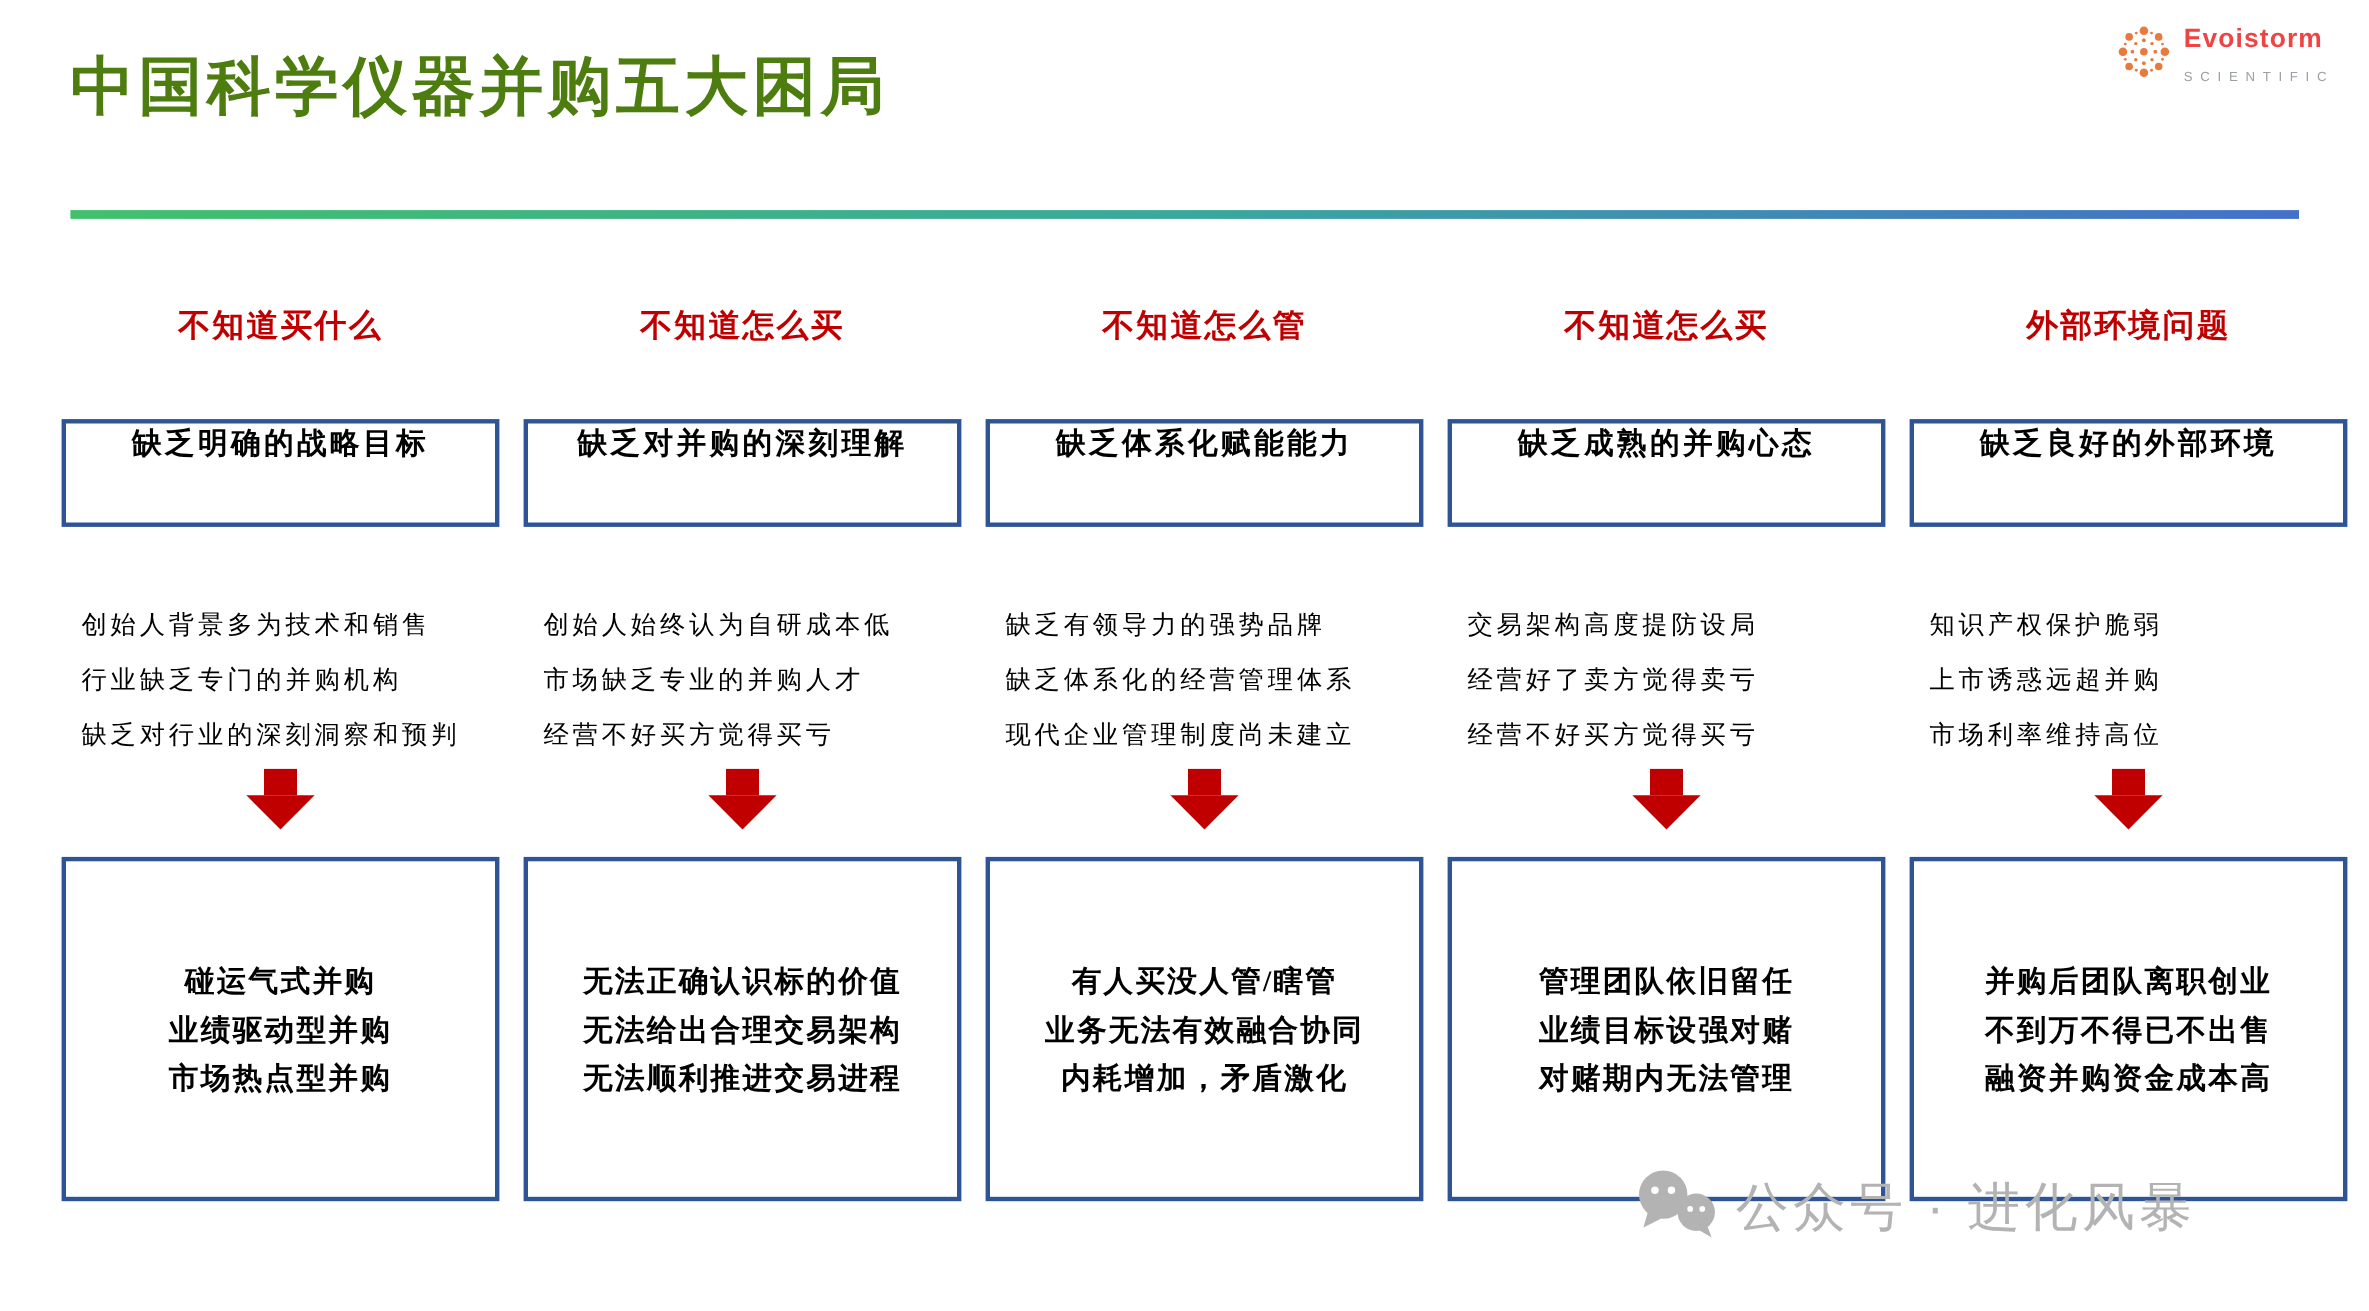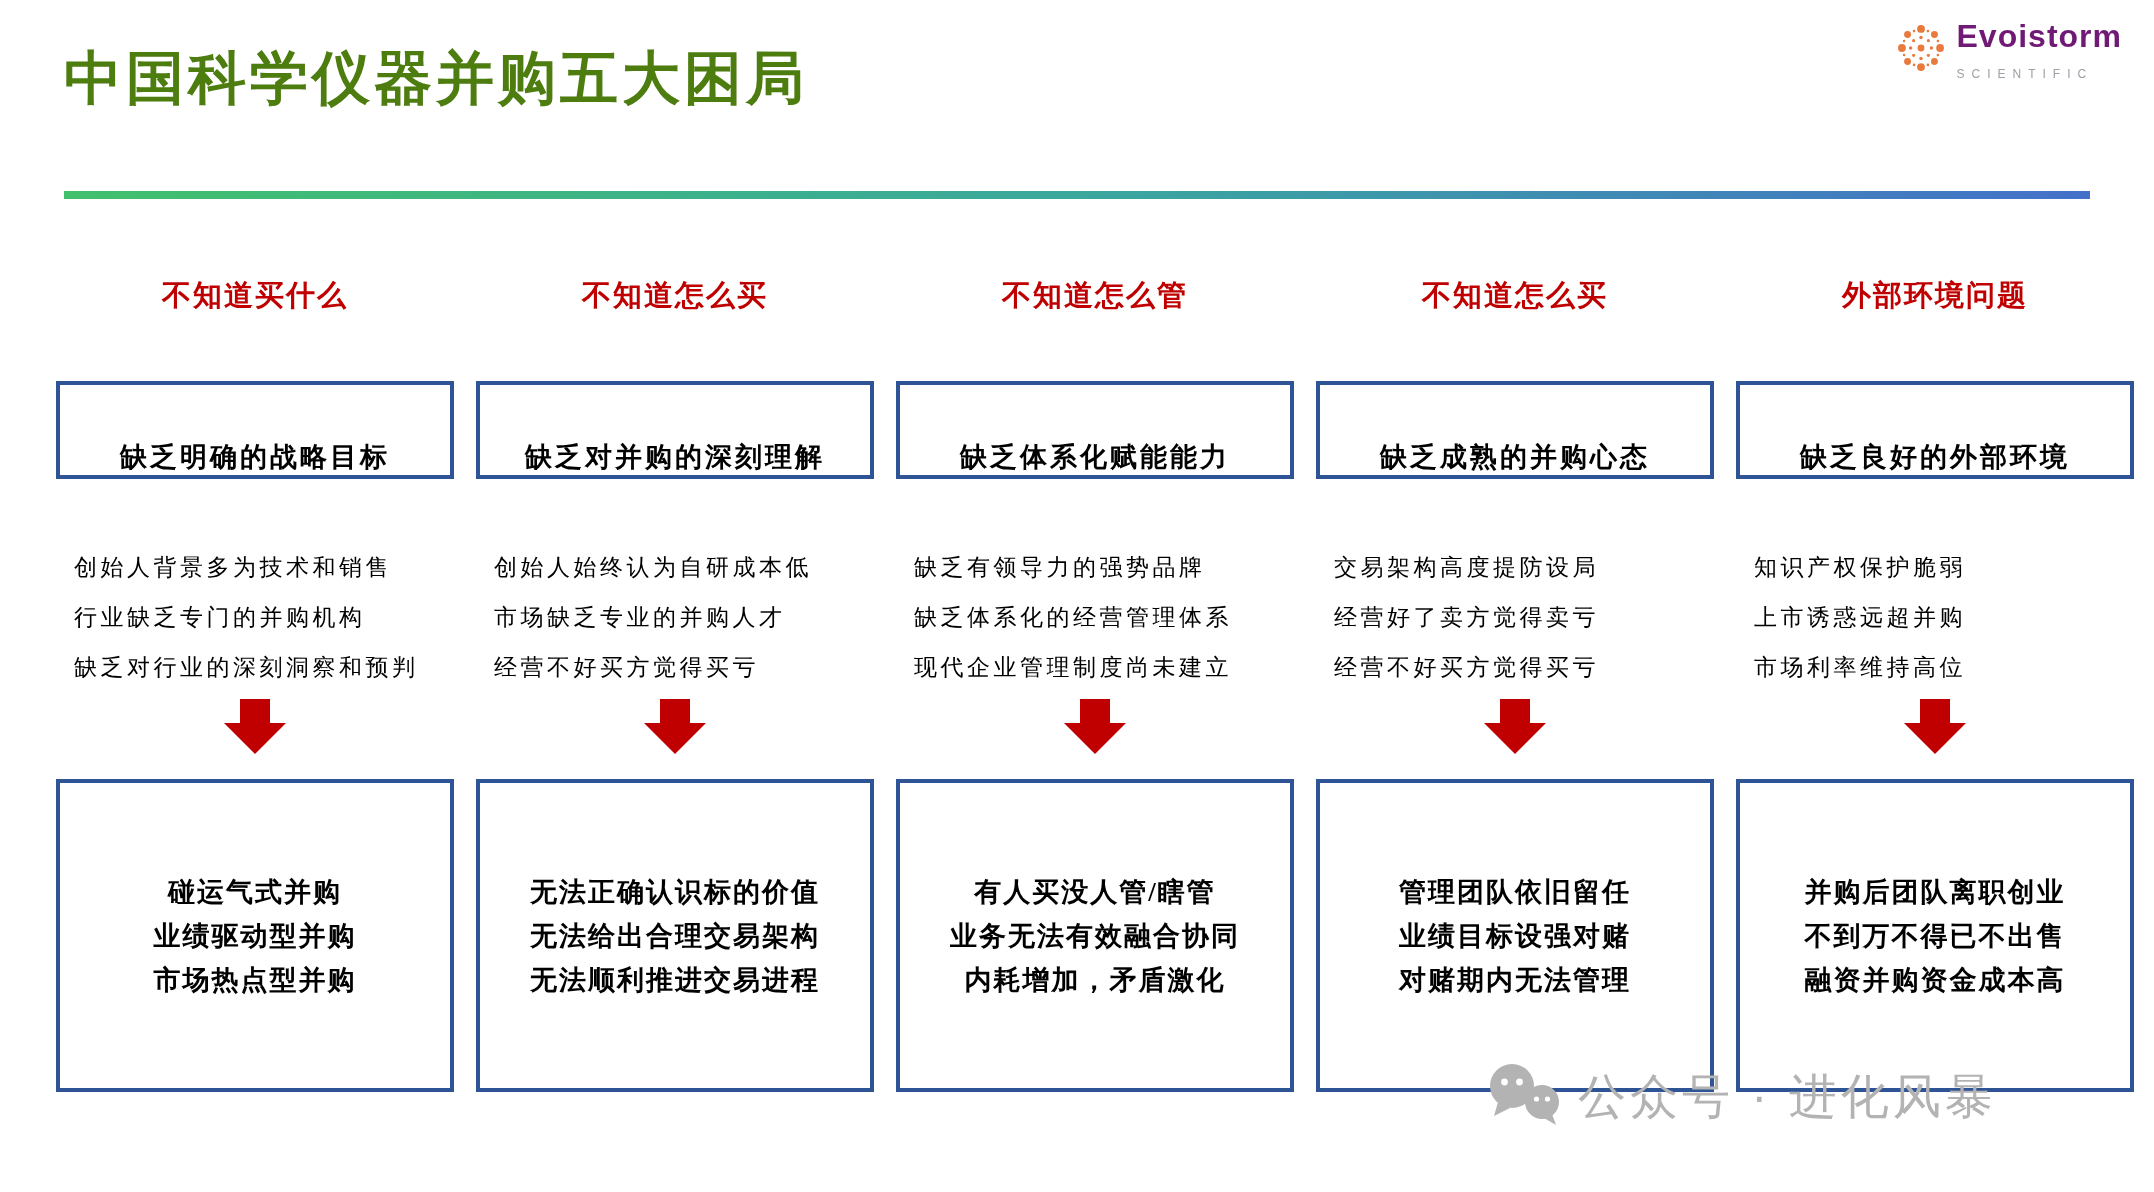--- a/index.html
+++ b/index.html
@@ -24,21 +24,21 @@
     width:2026px;height:8px;
     background:linear-gradient(to right,#42c06c,#3aa89d,#4470c9);
   }
   .logo{
     position:absolute;right:32px;top:20px;
     display:flex;align-items:center;gap:10px;
   }
   .logo-text{display:flex;flex-direction:column;line-height:1;}
   .logo-name{
     font-family:"Liberation Sans","DejaVu Sans",sans-serif;
-    font-size:32px;font-weight:bold;color:#701a75;letter-spacing:1px;
+    font-size:24px;font-weight:bold;color:#ef4444;letter-spacing:1px;
   }
   .logo-sub{
     font-family:"Liberation Sans","DejaVu Sans",sans-serif;
     font-size:12px;color:#9aa0a6;letter-spacing:7px;margin-top:16px;
   }
 
   
   .columns{
     position:absolute;left:60px;top:268px;width:2070px;
     display:grid;grid-template-columns:repeat(5,1fr);column-gap:30px;
@@ -46,21 +46,21 @@
   .column{display:flex;flex-direction:column;align-items:center;}
   .col-header{
     height:34px;margin-top:8px;
     font-size:29px;font-weight:bold;color:#c00000;
     letter-spacing:2px;text-align:center;white-space:nowrap;
   }
   .top-box{
     margin-top:71px;
     width:100%;height:90px;box-sizing:content-box;
     border:4px solid #2e5496;background:#ffffff;
-    display:flex;align-items:flex-end;justify-content:center;
+    display:flex;align-items:flex-start;justify-content:center;
   }
   .top-box span{
     font-size:27px;font-weight:bold;color:#000000;letter-spacing:3px;white-space:nowrap;
   }
   .bullets{
     margin-top:71px;width:100%;
     display:flex;flex-direction:column;gap:15px;
     padding-left:14px;box-sizing:border-box;
   }
   .bullet{

